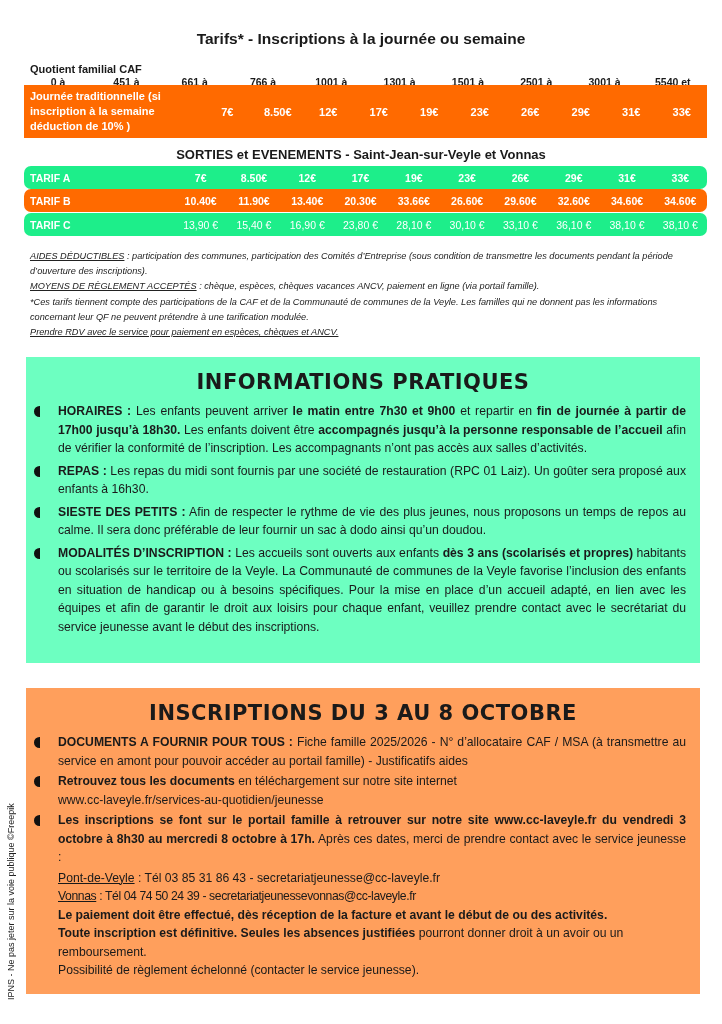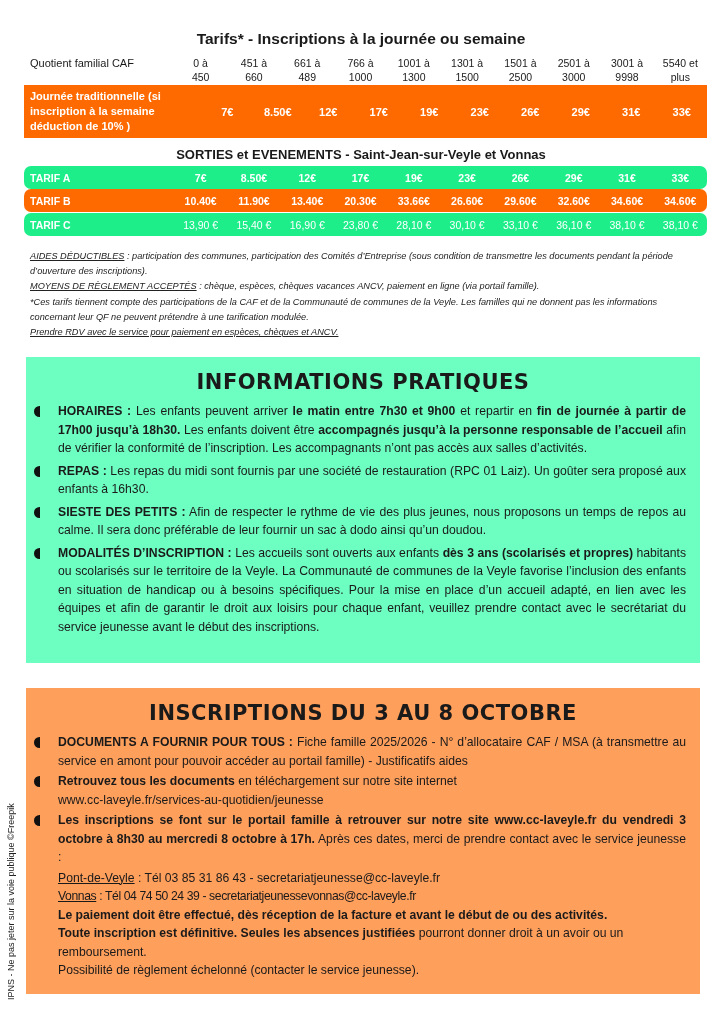--- a/index.html
+++ b/index.html
@@ -1,21 +1,21 @@
 <!DOCTYPE html>
 <html><head>
 <meta charset="utf-8">
 <style>
   html, body { margin: 0; padding: 0; background: #ffffff; }
   body { width: 722px; height: 1024px; position: relative; overflow: hidden; font-family: "Liberation Sans", sans-serif; color: #1a1a1a; }
 
   
   .tarif-title { position: absolute; left: 0; width: 722px; top: 30px; text-align: center; font-weight: bold; font-size: 15.5px; }
   .tbl { position: absolute; left: 24px; width: 683px; }
-  .hdr-row { top: 56px; height: 35px; display: flex; font-weight: normal; font-size: 10.5px; }
+  .hdr-row { top: 62px; height: 35px; display: flex; font-weight: bold; font-size: 10.5px; flex-direction: column; }
   .hdr-row .lbl { width: 150px; padding-left: 6px; box-sizing: border-box; padding-top: 1px; font-size: 11px; }
   .hdr-row .c { flex: 1; text-align: center; line-height: 14px; }
   .col-wrap { display: flex; flex: 1; }
   .orange-row { top: 85px; height: 53px; background: #ff6a00; display: flex; align-items: center; color: #fff; font-weight: bold; font-size: 11px; gap: 28px; }
   .orange-row .lbl { width: 150px; padding-left: 6px; box-sizing: border-box; line-height: 15px; font-size: 11px; }
   .orange-row .c { flex: 1; text-align: center; }
 
   .sorties-title { position: absolute; left: 0; width: 722px; top: 147px; text-align: center; font-weight: bold; font-size: 13px; }
   .srow { height: 23px; display: flex; align-items: center; color: #fff; font-weight: bold; font-size: 10.5px; border-radius: 7px; }
   .srow .lbl { width: 150px; padding-left: 6px; box-sizing: border-box; }

